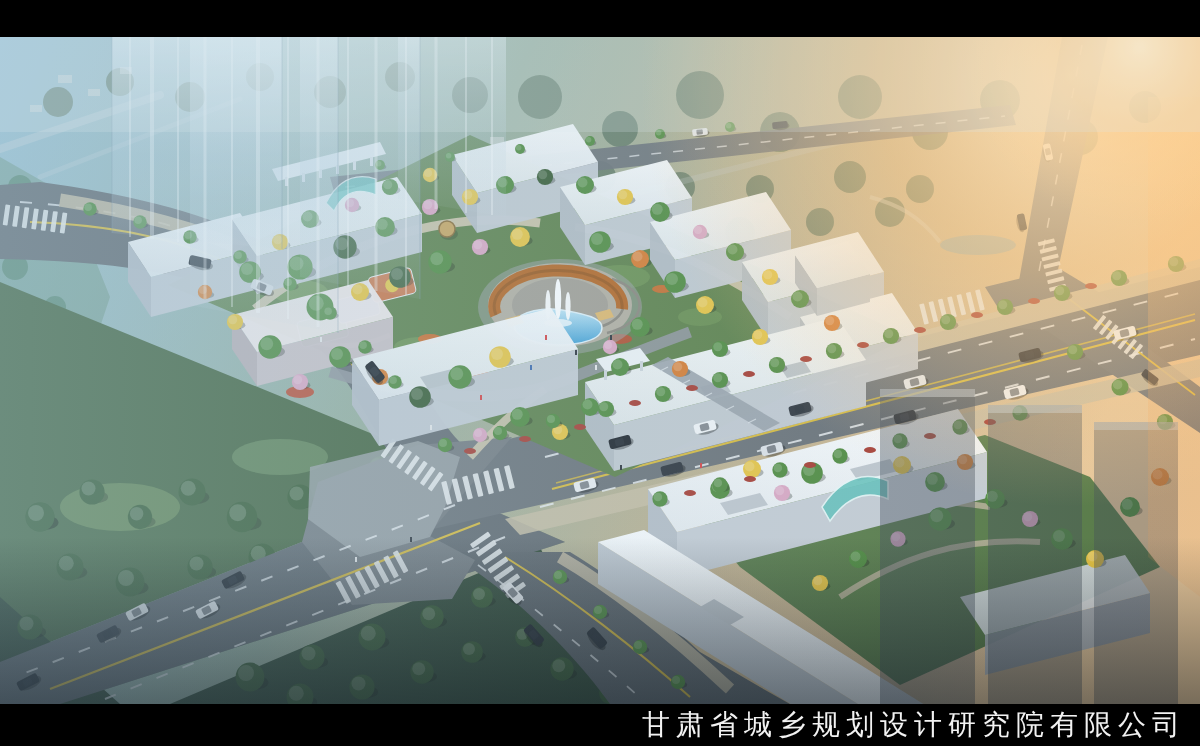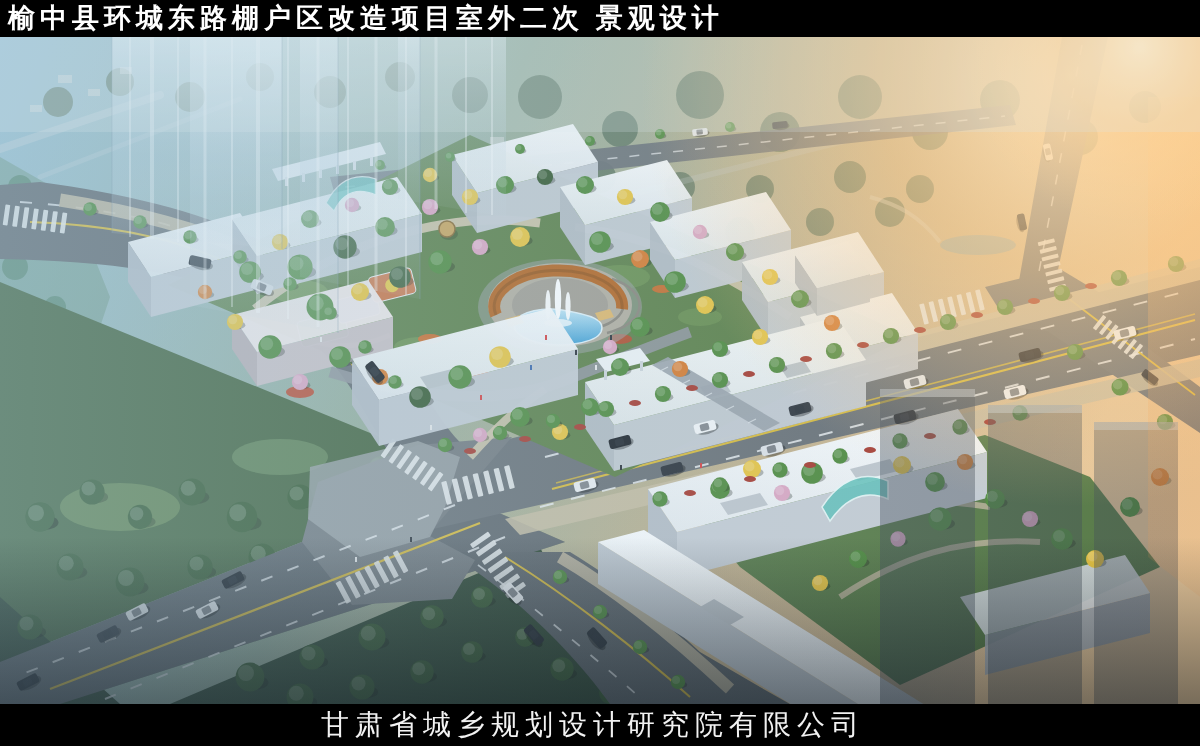--- a/index.html
+++ b/index.html
@@ -5,31 +5,28 @@
   html,body{margin:0;padding:0;background:#000;}
   .poster{position:relative;width:1200px;height:746px;background:#000;overflow:hidden;
           font-family:"Liberation Serif","DejaVu Serif",serif;}
   .title-bar{position:absolute;top:0;left:0;width:1200px;height:37px;background:#000;
              display:flex;align-items:center;}
   .title{color:#fff;font-size:27px;font-weight:bold;letter-spacing:5px;margin:0 0 0 8px;
          line-height:1;white-space:nowrap;}
   .artwork{position:absolute;top:37px;left:0;width:1200px;height:667px;}
   .artwork svg{display:block;}
   .credit-bar{position:absolute;bottom:0;left:0;width:1200px;height:42px;background:#000;
-              display:flex;align-items:center;justify-content:center;}
+              display:flex;align-items:center;justify-content:flex-end;}
   .credit{color:#f2f2f2;font-size:28px;letter-spacing:6px;margin-right:14px;white-space:nowrap;}
 </style>
 </head>
 <body>
 
 <div class="poster">
 
-  <header class="title-bar">
-    <h1 class="title">榆中县环城东路棚户区改造项目室外二次 景观设计</h1>
-  </header>
 
   <div class="artwork">
   <svg width="1200" height="667" viewBox="0 0 1200 667">
     <defs>
       <linearGradient id="bgGrad" x1="0" y1="0" x2="1" y2="0.25">
         <stop offset="0" stop-color="#9cc2d4"></stop>
             <stop offset="0.42" stop-color="#96ad9a"></stop>
         <stop offset="0.75" stop-color="#c2b08c"></stop>
             <stop offset="1" stop-color="#e8c79a"></stop>
       </linearGradient>

